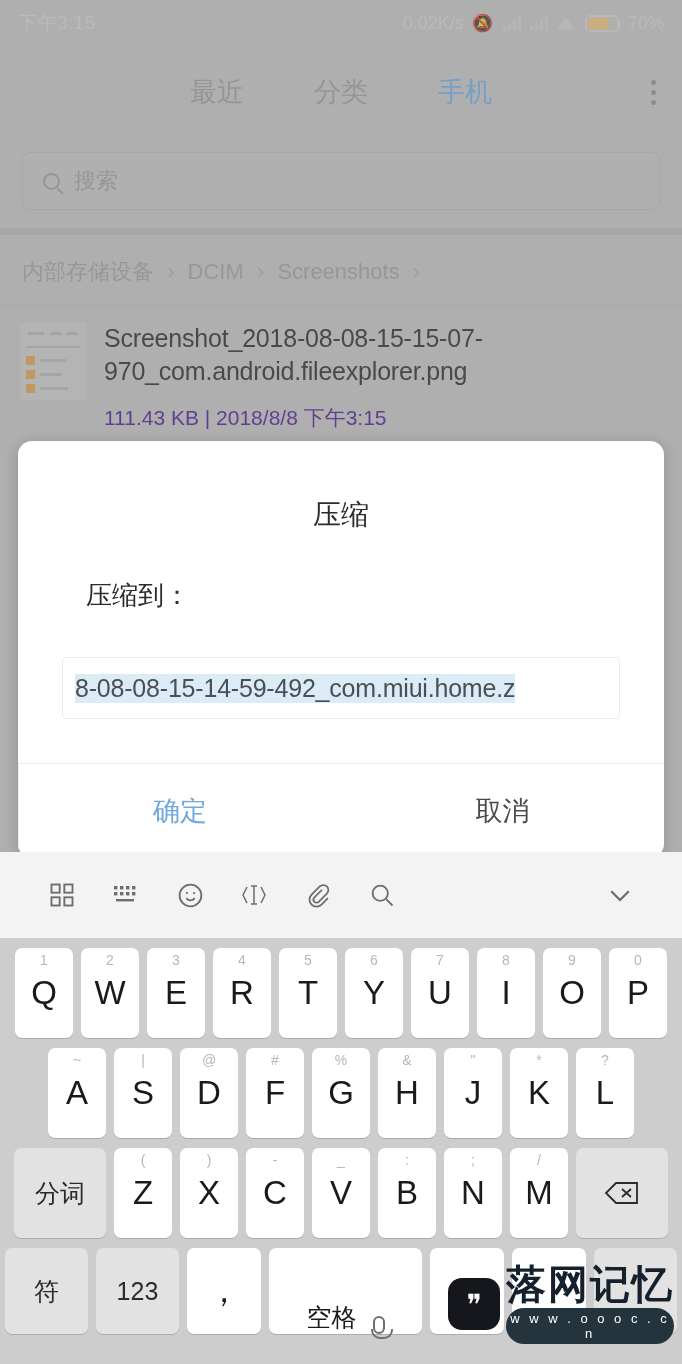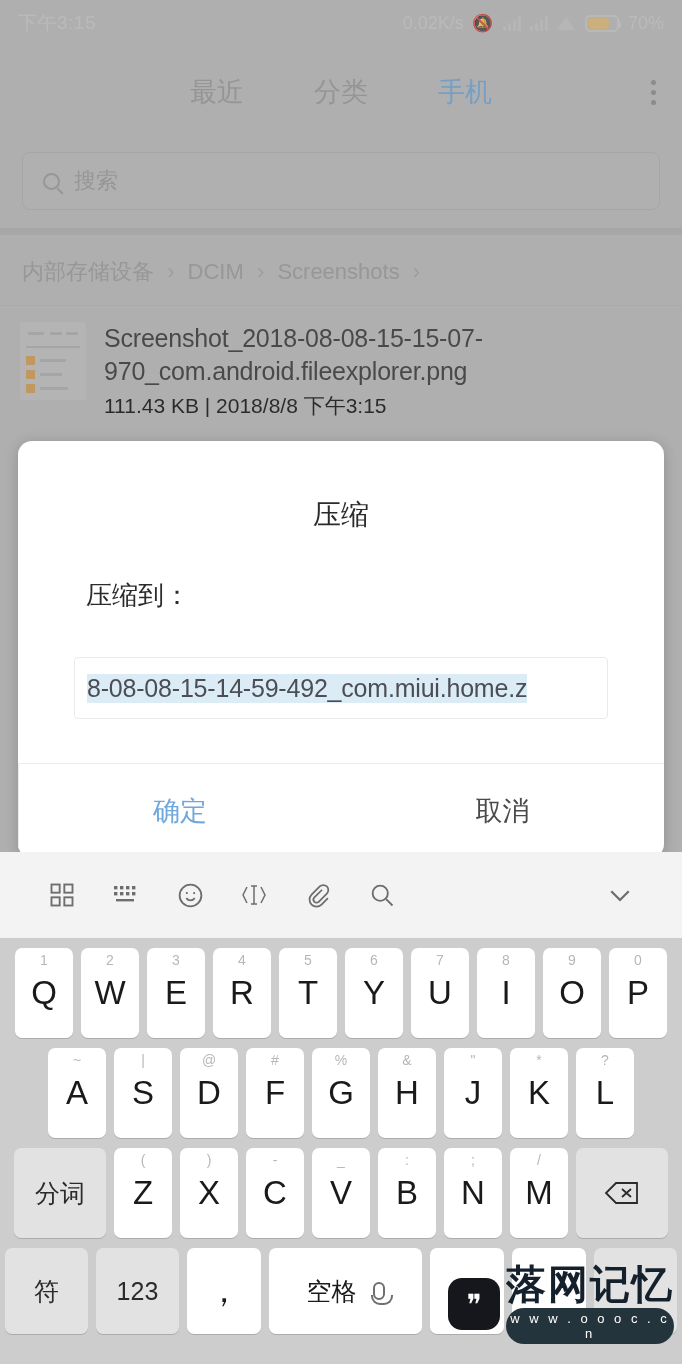--- a/index.html
+++ b/index.html
@@ -79,38 +79,38 @@
   
   .filerow{ display:flex; padding:16px 20px 0; gap:18px; }
   .thumb{
     width:66px;height:78px;background:#c6c6c6; flex:0 0 auto; position:relative;overflow:hidden;
     border-radius:2px;
   }
   .thumb .tline{ position:absolute; background:#b0b0b0; height:3px; }
   .thumb .tsq{ position:absolute; width:9px;height:9px;background:#d9a04e;}
   .fileinfo{flex:1 1 auto; min-width:0;}
   .fname{ font-size:25px; color:#2d2d2d; line-height:1.32; letter-spacing:-.2px;}
-  .fmeta{ font-size:21px;color:#000000; margin-top:4px;}
+  .fmeta{ font-size:21px;color:#4c1d95; margin-top:16px;}
 
   
   #scrim{
     position:absolute; left:0; top:0; width:682px; height:860px;
     background:rgba(140,140,140,0.30);
   }
 
   
   #dialog{
     position:absolute; left:18px; top:441px; width:646px;
     background:#fff; border-radius:14px;
     box-shadow:0 2px 14px rgba(0,0,0,0.18);
     overflow:hidden;
   }
   .dlg-title{ text-align:center; font-size:28px; color:#2b2b2b; padding:55px 0 0; }
   .dlg-label{ font-size:26px; color:#2b2b2b; padding:44px 0 0 68px;}
-  .dlg-field-wrap{ padding:44px 56px 44px; }
+  .dlg-field-wrap{ padding:44px 44px 44px; }
   .dlg-field{
     height:62px; border:1px solid #eaeaea; border-radius:4px;
     display:flex; align-items:center; padding:0 12px; overflow:hidden;
     background:#fff;
   }
   .dlg-field .val{
     font-size:25px; color:#4b4f55; white-space:nowrap;
     background:#dcecf7; letter-spacing:-.2px;
   }
   .dlg-actions{ display:flex; border-top:1px solid #ececec; height:95px; }
@@ -140,21 +140,21 @@
     display:flex; align-items:center; justify-content:center;
     font-size:33px; color:#1a1a1a; font-weight:300;
   }
   .key .sup{
     position:absolute; top:4px; left:0; right:0; text-align:center;
     font-size:14px; color:#b7b7b7; font-weight:400;
   }
   .key.r2{ width:58px; }
   .key.func{ background:#e2e2e2; width:92px; font-size:25px; color:#2b2b2b;}
   .key.wide{ width:82px; }
-  .key.space{ width:170px; font-size:25px; gap:16px; }
+  .key.space{ width:170px; font-size:25px; gap:16px;align-items:flex-end; }
   .key.bottom{ height:86px; }
   .mic{ width:12px;height:18px;border:2px solid #6f6f6f;border-radius:7px;position:relative;display:inline-block;}
   .mic::after{content:"";position:absolute;left:-4px;bottom:-7px;width:18px;height:8px;border:2px solid #6f6f6f;border-top:none;border-radius:0 0 9px 9px;}
 
   
   #watermark{
     position:absolute; right:0; bottom:2px; width:242px; height:116px;
     display:flex; align-items:center; gap:6px; padding:8px;
   }
   .wm-badge{

